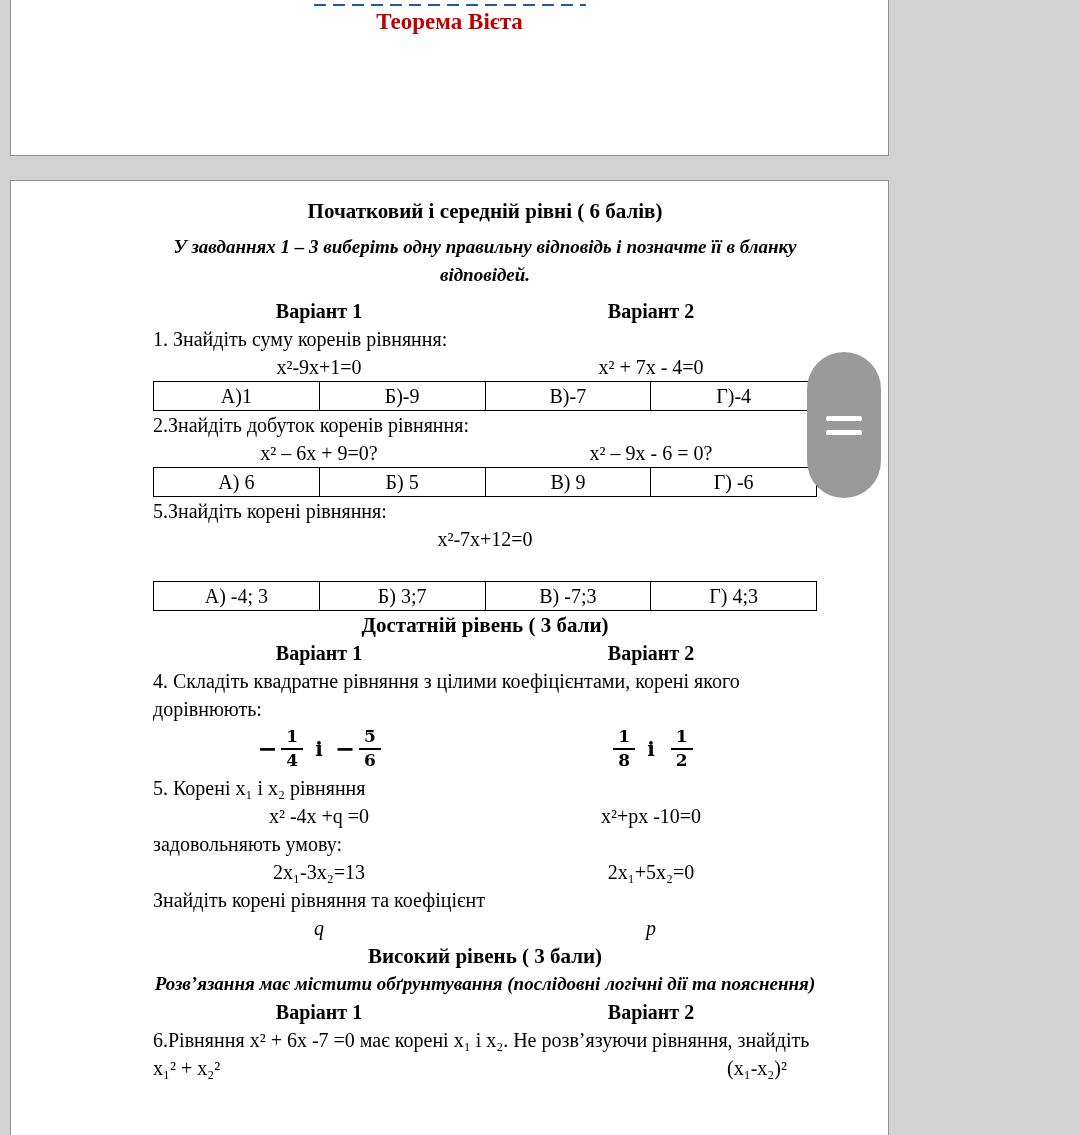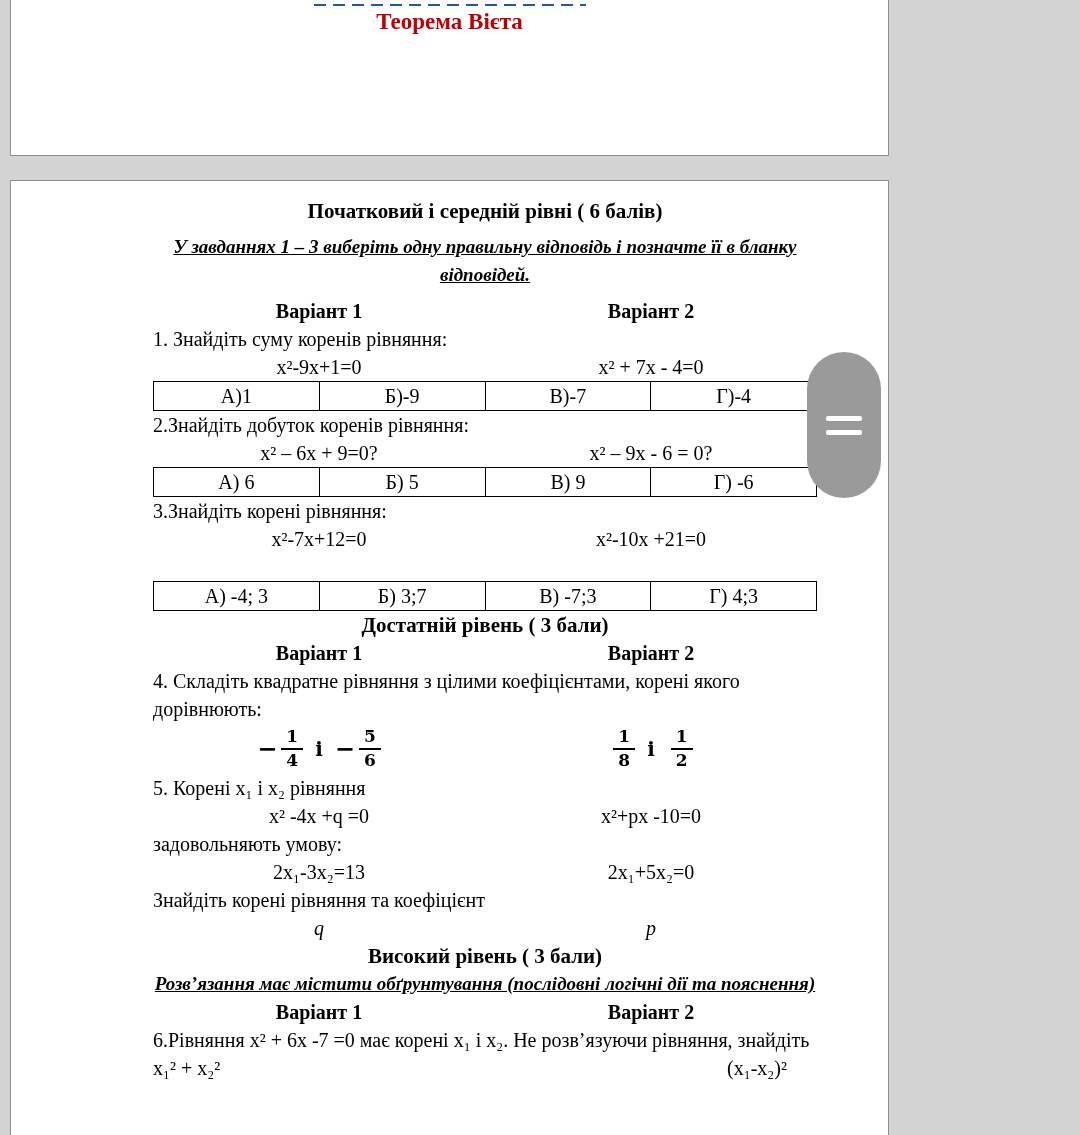--- a/index.html
+++ b/index.html
@@ -32,21 +32,21 @@
     color: #c00000; font-weight: bold; font-size: 23px;
   }
 
   
   .content { margin: 16px 71px 0 142px; font-size: 20px; line-height: 28px; }
   .h-center { text-align: center; font-weight: bold; font-size: 21px; }
   .instr {
     text-align: center; font-style: italic; font-weight: bold;
     font-size: 19px;
   }
-  .instr .u { text-decoration: underline; }
+  .instr .u { }
   .mt8 { margin-top: 8px; }
   .two-col { display: flex; }
   .two-col > * { flex: 1 1 50%; text-align: center; }
   .variants { font-weight: bold; }
   .qtext { text-align: left; }
 
   table.answers { width: 100%; border-collapse: collapse; table-layout: fixed; }
   table.answers td {
     border: 1px solid #000; padding: 0 8px; height: 28px;
     font-size: 20px; text-align: center;
@@ -129,24 +129,23 @@
         <tbody>
             <tr>
           <td>А) 6</td>
           <td>Б) 5</td>
           <td>В) 9</td>
           <td>Г) -6</td>
         </tr>
       </tbody>
         </table>
 
-      <div class="qtext">3.Знайдіть корені рівняння:</div>
+      <div class="qtext">5.Знайдіть корені рівняння:</div>
       <div class="two-col">
         <div>x²-7x+12=0</div>
-        <div>x²-10x +21=0</div>
       </div>
       <div class="gap28"></div>
       <table class="answers">
         <tbody>
             <tr>
           <td>А) -4; 3</td>
           <td>Б) 3;7</td>
           <td>В) -7;3</td>
           <td>Г) 4;3</td>
         </tr>

